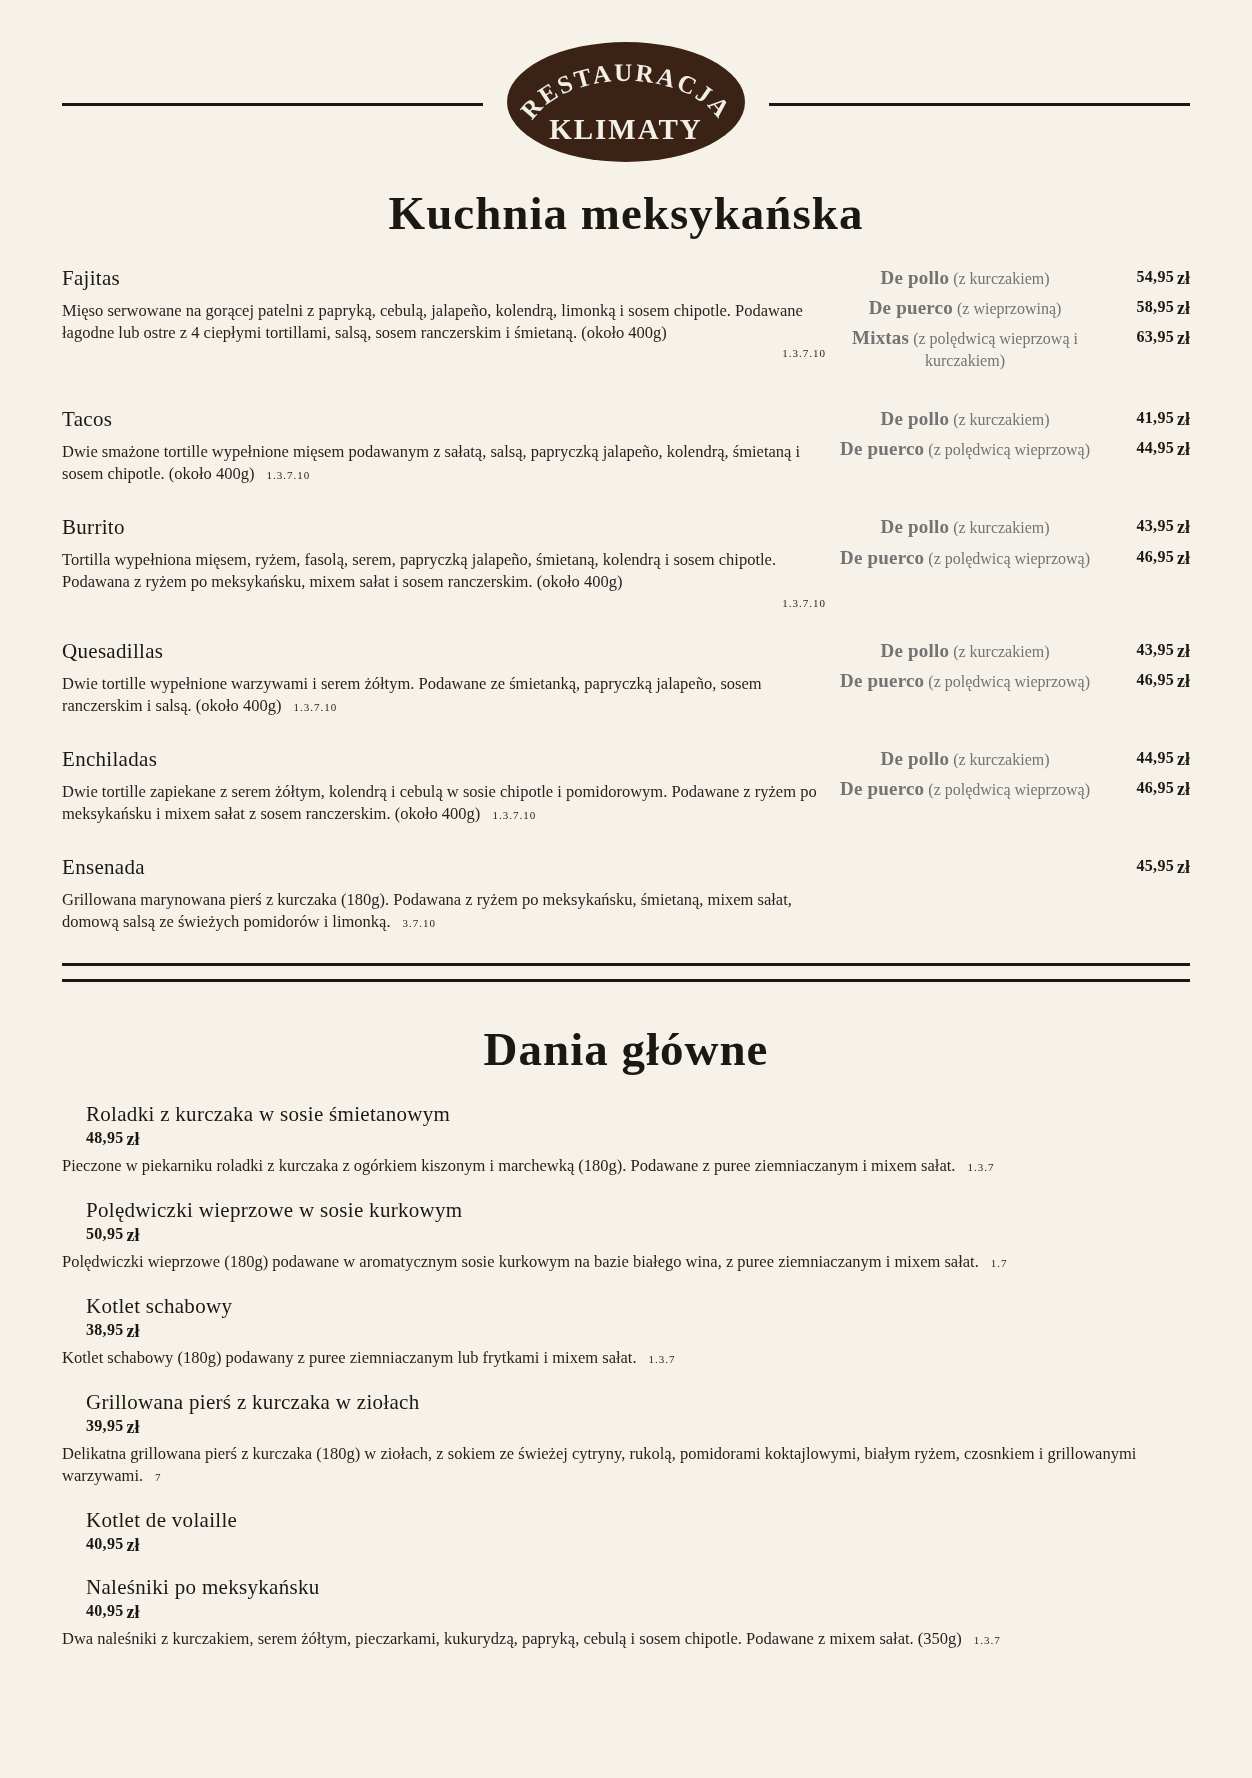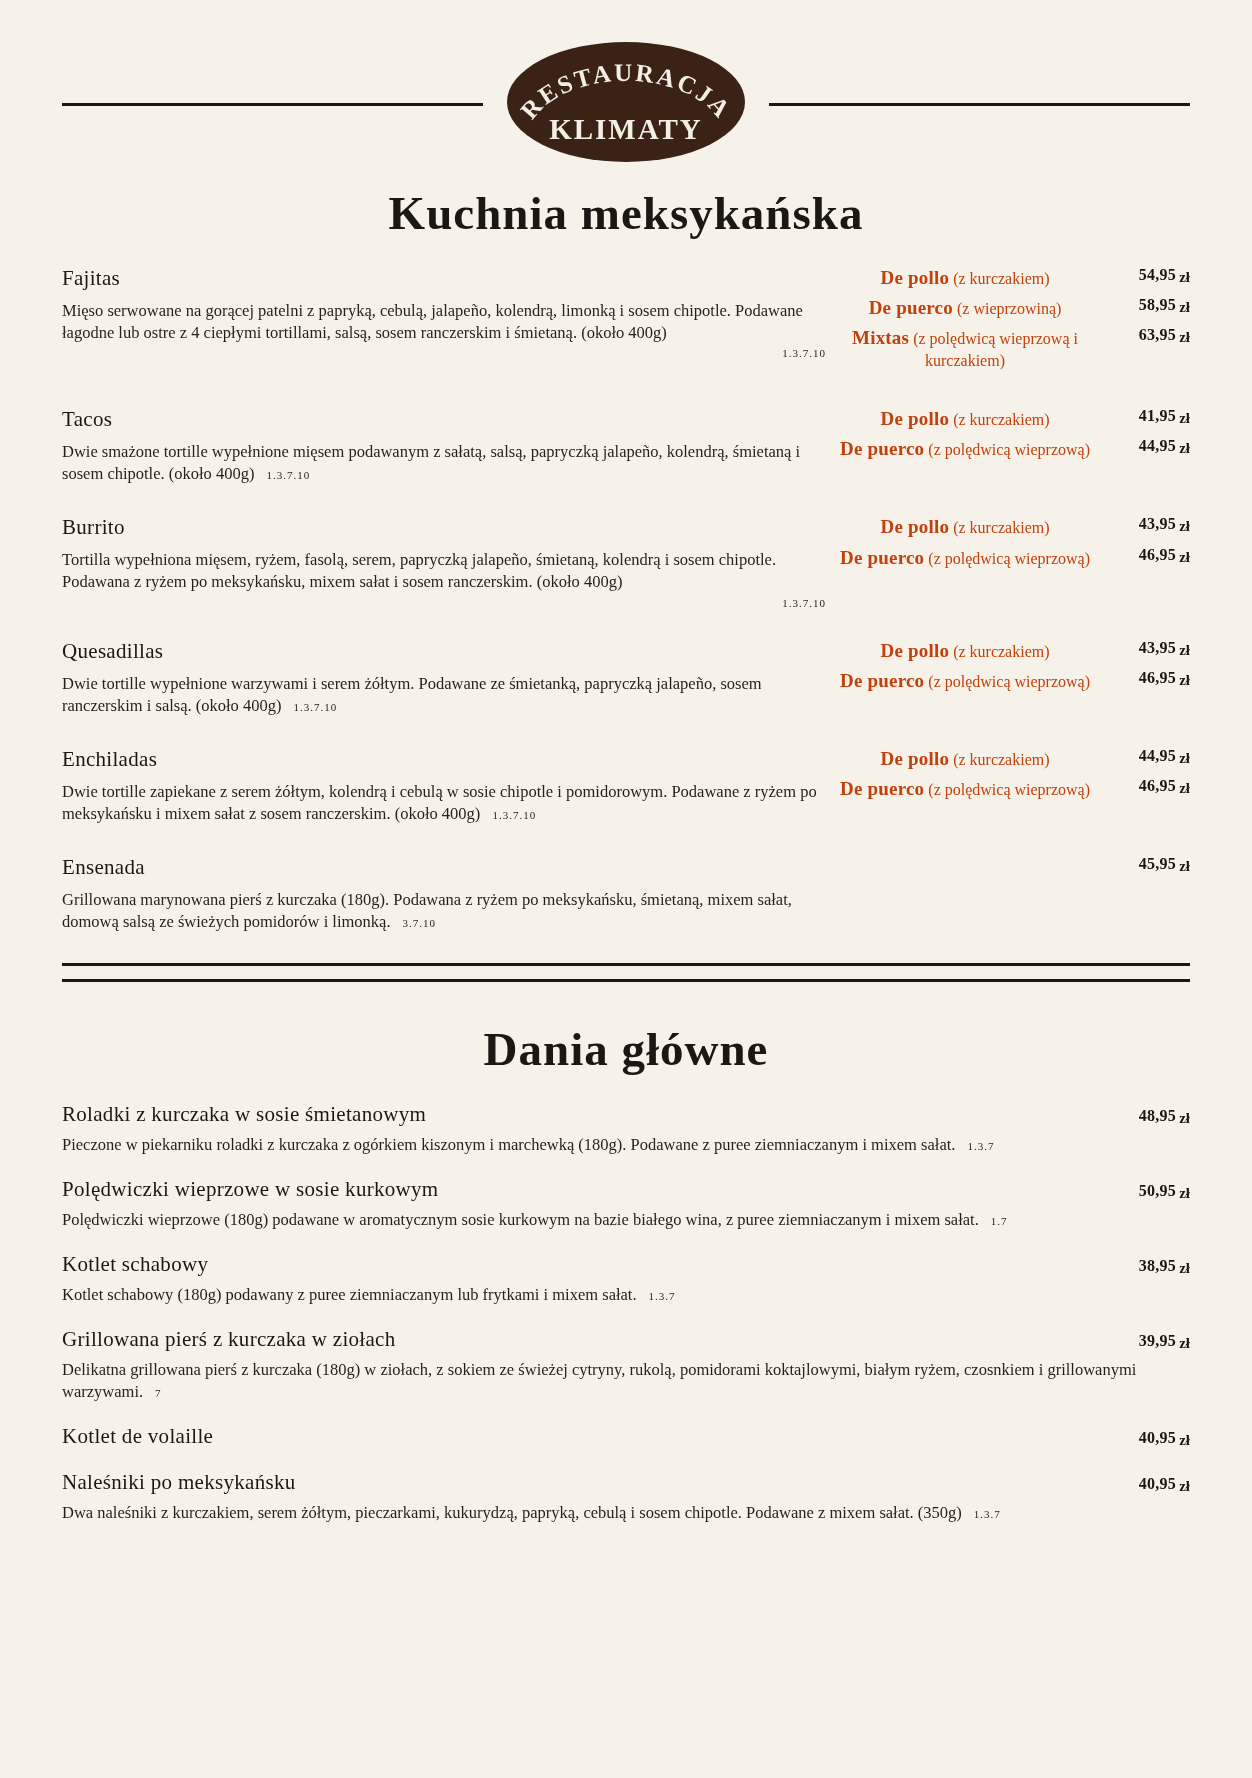--- a/index.html
+++ b/index.html
@@ -27,35 +27,35 @@
   
   .mex-list{margin-top:4px;}
   .mex-item{display:flex;align-items:flex-start;margin-bottom:30px;}
   .mex-left{width:772px;box-sizing:border-box;padding-right:8px;}
   .mex-right{width:356px;flex-shrink:0;}
   .item-name{font-size:21px;font-weight:normal;margin:0 0 9px;letter-spacing:.3px;}
   .item-desc{font-size:16.5px;line-height:1.34;margin:0;color:#251f1a;}
   .fn{font-size:11px;margin-left:12px;letter-spacing:1px;white-space:nowrap;color:#251f1a;}
   .fn-line{font-size:11px;letter-spacing:1px;text-align:right;margin-top:3px;color:#251f1a;}
   .variant-row{display:flex;align-items:flex-start;margin-bottom:6px;}
-  .variant-label{width:262px;text-align:center;font-size:16px;line-height:1.28;color:#c2410c;}
+  .variant-label{width:262px;text-align:center;font-size:16px;line-height:1.28;color:#737373;}
   .variant-label b{font-size:19px;letter-spacing:.2px;}
   .price{width:94px;text-align:right;white-space:nowrap;}
   .amount{font-size:16px;font-weight:bold;letter-spacing:.3px;}
-  .cur{font-size:15px;font-weight:bold;margin-left:3px;position:relative;top:2px;}
+  .cur{font-size:18px;font-weight:bold;margin-left:3px;position:relative;top:2px;}
 
   
   .divider{margin-top:22px;}
   .divider .hr{height:3px;background:#1b1712;}
   .divider .hr:first-child{margin-bottom:13px;}
 
   
   .main-list{margin-top:6px;}
   .main-item{margin-bottom:21px;}
-  .main-head{display:flex;align-items:baseline;}
+  .main-head{display:flex;align-items:baseline;flex-direction:column;}
   .main-head .item-name{flex:1;margin:0;}
   .main-head .price{width:auto;margin-left:24px;}
   .main-desc{margin-top:7px;}
 </style>
 </head>
 <body>
 
 <div class="page">
 
   <div class="header">

